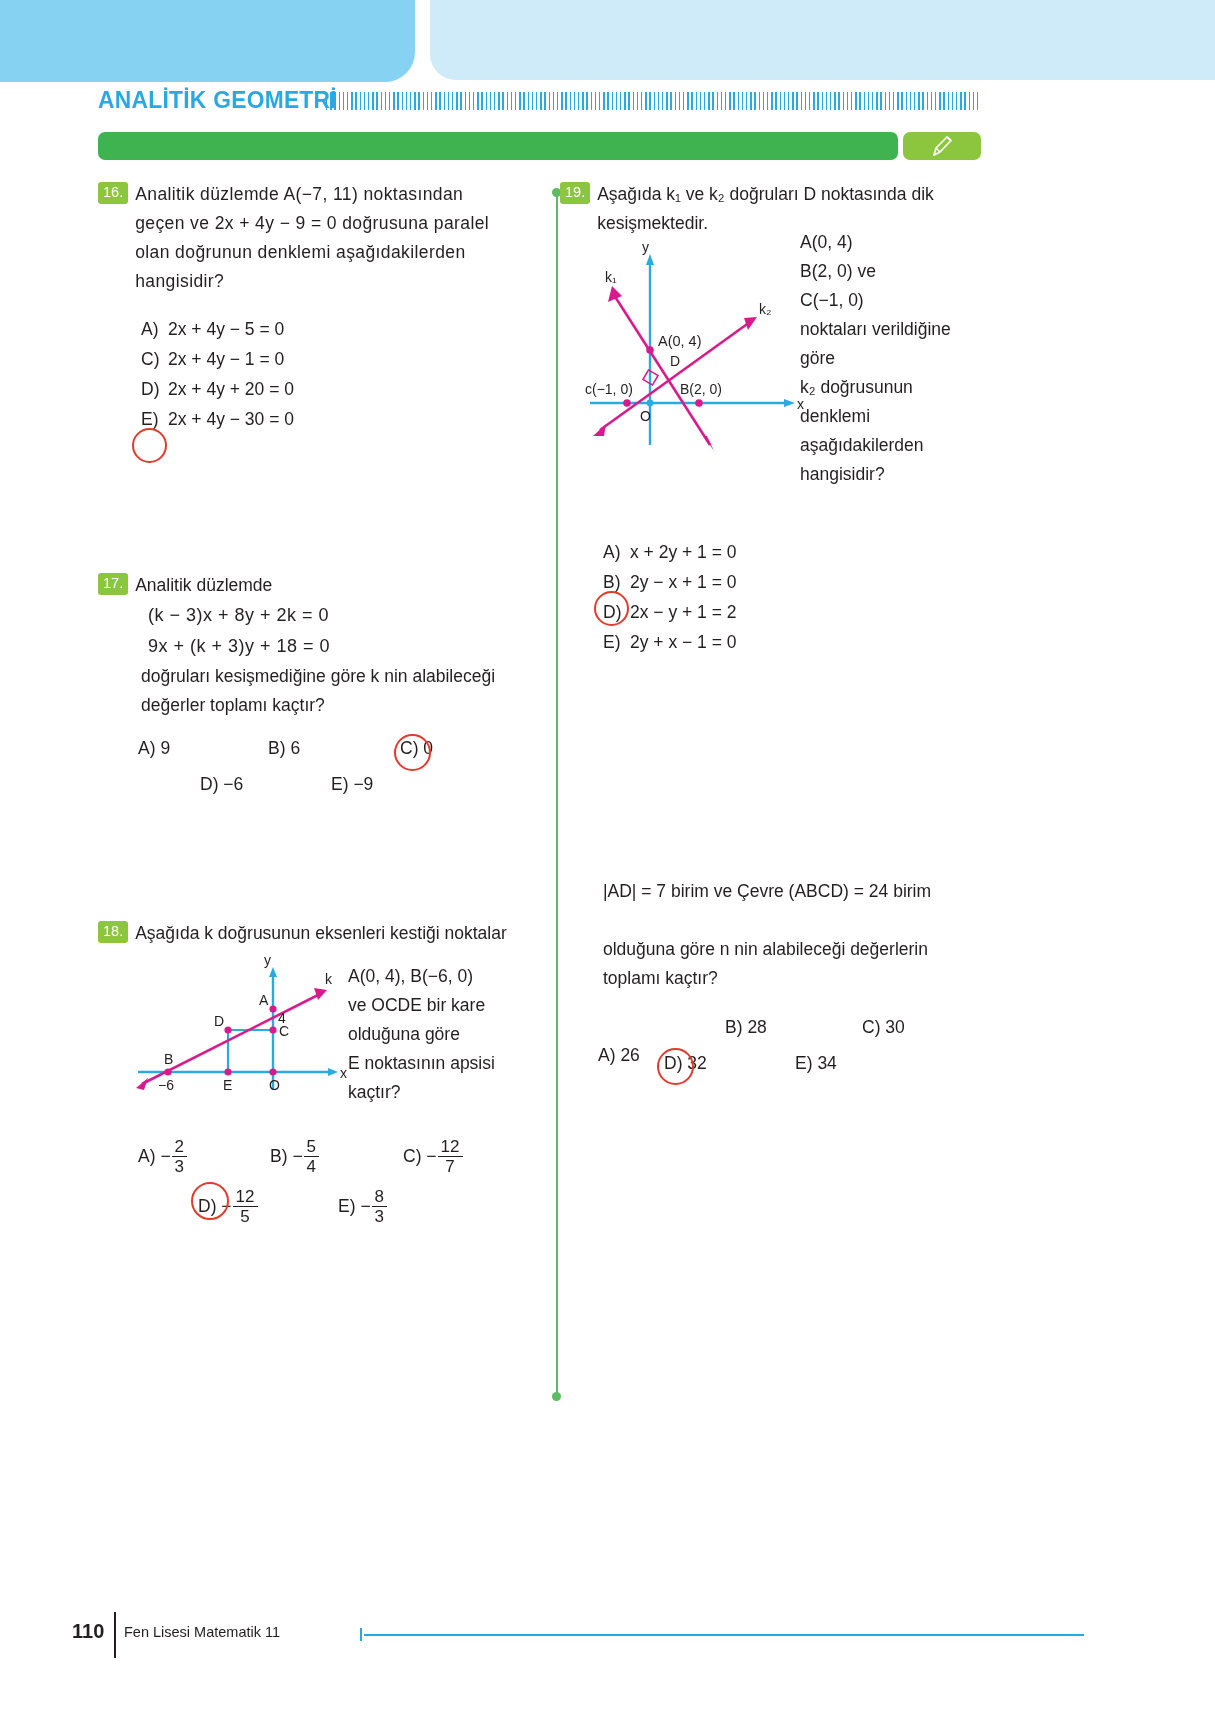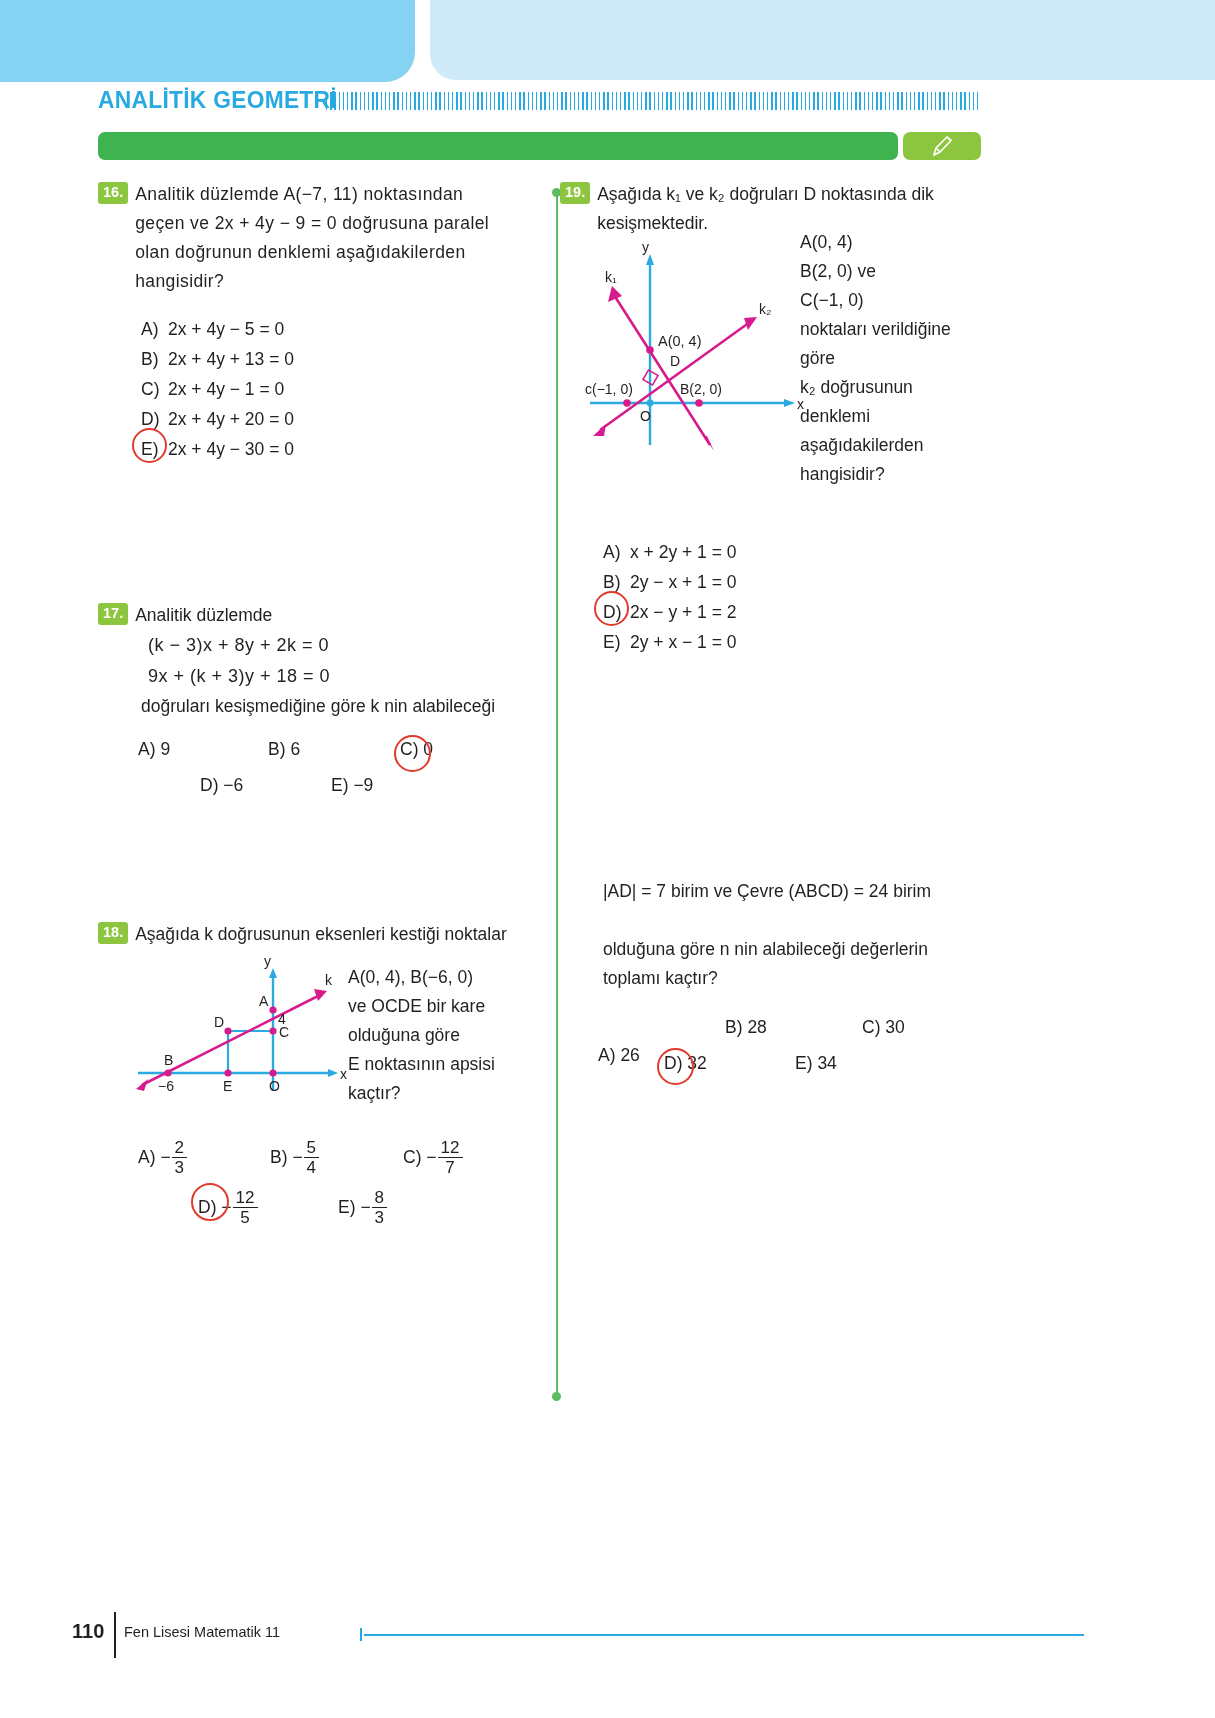--- a/index.html
+++ b/index.html
@@ -52,21 +52,21 @@
     position:absolute;width:9px;height:9px;border-radius:50%;
     background:#5fbb62;left:552px;
   }
   .divider-dot.top{top:188px;}
   .divider-dot.bot{top:1392px;}
 
   
   .q{position:relative;}
   .q-head{display:flex;align-items:flex-start;}
   .qnum{
-    flex:0 0 auto;background:#8cc63e;color:#ffffff;font-weight:bold;
+    flex:0 0 auto;background:#8cc63e;color:#ffffff;font-weight:normal;
     font-size:14.5px;line-height:19px;padding:1px 5px 2px 5px;border-radius:3px;
     margin-right:7px;margin-top:2px;
   }
   .qbody{flex:1 1 auto;font-size:17.5px;line-height:29px;}
   .ind{margin-left:43px;font-size:17.5px;line-height:29px;}
   .math{font-size:17.5px;letter-spacing:.4px;}
   .mathline{margin-left:50px;font-size:18px;line-height:31px;letter-spacing:.5px;}
 
   
   .opts{margin:18px 0 0 43px;}
@@ -134,38 +134,38 @@
       <div class="qnum">16.</div>
       <div class="qbody">
         <div class="math">Analitik düzlemde  A(−7, 11)  noktasından</div>
         <div class="math">geçen ve 2x + 4y − 9 = 0  doğrusuna paralel</div>
         <div class="math">olan doğrunun denklemi aşağıdakilerden</div>
         <div class="math">hangisidir?</div>
       </div>
     </div>
     <div class="opts" style="position:relative;">
       <div class="opt"><span class="lbl">A)</span><span>2x + 4y − 5 = 0</span></div>
-      <div class="opt"><span class="lbl">B)</span><span>2x + 4y + 13 = 0</span></div>
       <div class="opt"><span class="lbl">C)</span><span>2x + 4y − 1 = 0</span></div>
       <div class="opt"><span class="lbl">D)</span><span>2x + 4y + 20 = 0</span></div>
       <div class="opt"><span class="lbl">E)</span><span>2x + 4y − 30 = 0</span></div>
       <div class="circ" style="left:-9px;top:114px;width:31px;height:31px;"></div>
     </div>
   </div>
 
   <div class="q" style="margin-top:137px;">
     <div class="q-head">
       <div class="qnum">17.</div>
       <div class="qbody">
         <div>Analitik düzlemde</div>
       </div>
     </div>
     <div class="mathline">(k − 3)x + 8y + 2k = 0</div>
     <div class="mathline">9x + (k + 3)y + 18 = 0</div>
     <div class="ind just" style="text-align:justify;">doğruları  kesişmediğine  göre  k  nin  alabileceği</div>
+    <div class="ind">değerler toplamı kaçtır?</div>
 
     <div class="opts-row" style="position:relative;">
       <span class="cell" style="position:absolute;left:0;">
         <span>A)</span>
         <span>9</span>
       </span>
       <span class="cell" style="position:absolute;left:130px;">
         <span>B)</span>
         <span>6</span>
       </span>

